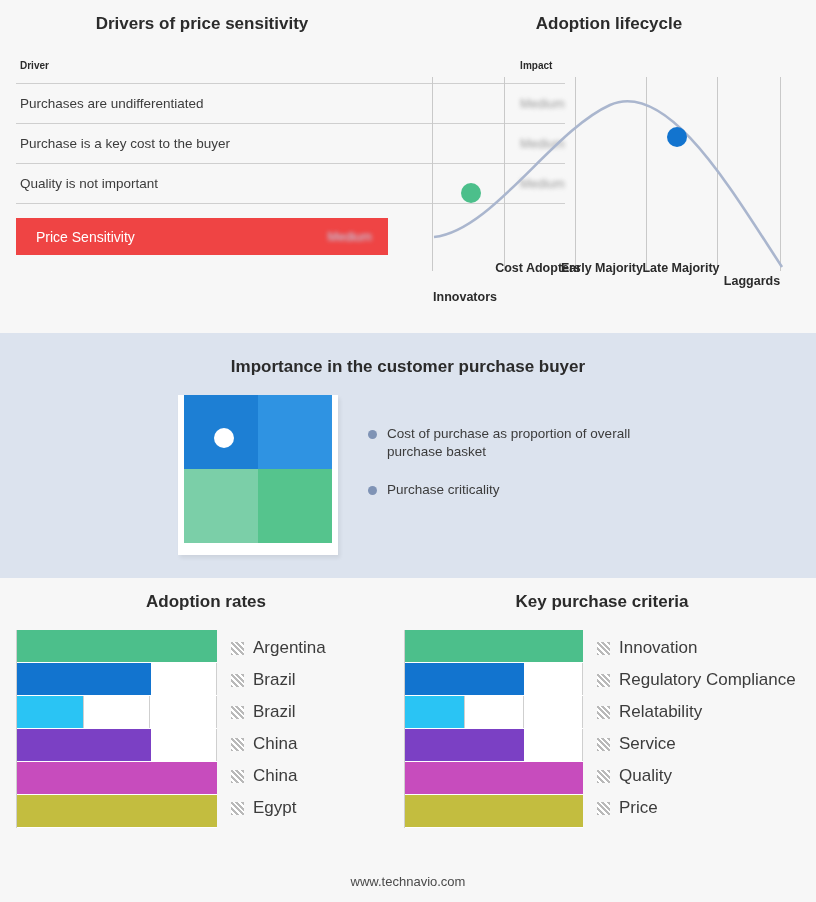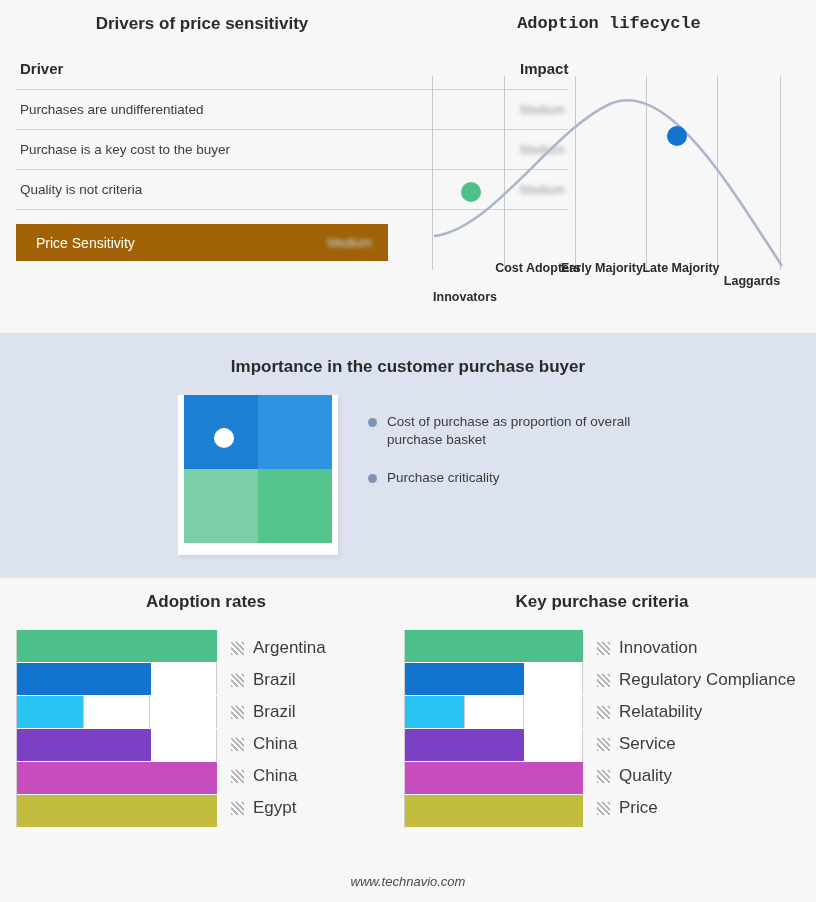--- a/index.html
+++ b/index.html
@@ -51,21 +51,21 @@
   
   #drivers {
     position: absolute;
     left: 16px; top: 14px;
     width: 372px;
   }
   #drivers .panel-title { margin-bottom: 26px; }
   .tbl { width: 372px; border-collapse: collapse; }
   .tbl th {
     text-align: left;
-    font-size: 15px;
+    font-size: 10px;
     font-weight: bold;
     color: #2b2b2b;
     padding: 0 0 12px 4px;
     border-bottom: 1px solid #cfcfcf;
   }
   .tbl th.impact { text-align: left; padding-left: 290px; }
   .tbl td {
     font-size: 13.5px;
     padding: 12px 0 12px 4px;
     border-bottom: 1px solid #cfcfcf;
@@ -76,21 +76,21 @@
     text-align: left;
     padding-left: 290px;
     color: #9a9a9a;
     filter: blur(2.2px);
     font-size: 12.5px;
   }
   .sens-row {
     margin-top: 14px;
     width: 372px;
     height: 37px;
-    background: #a16207;
+    background: #ef4444;
     display: flex;
     align-items: center;
   }
   .sens-row .lbl {
     color: #ffffff;
     font-size: 14px;
     padding-left: 20px;
     flex: 1;
   }
   .sens-row .val {
@@ -100,21 +100,21 @@
     filter: blur(2.2px);
   }
 
   
   #lifecycle {
     position: absolute;
     left: 418px; top: 14px;
     width: 382px;
     height: 300px;
   }
-  #lifecycle .panel-title { margin-bottom: 1px; font-family: Liberation Mono, monospace; }
+  #lifecycle .panel-title { margin-bottom: 1px; }
   .life-plot {
     position: relative;
     left: 14px;
     width: 352px;
     height: 232px;
   }
   .life-plot .vline {
     position: absolute;
     top: 42px;
     width: 1px;
@@ -175,20 +175,21 @@
   }
   .legend {
     position: absolute;
     left: 368px; top: 80px;
     width: 300px;
   }
   .legend-item {
     display: flex;
     align-items: flex-start;
     margin-bottom: 20px;
+    margin-top: 12px;
   }
   .legend-bullet {
     width: 9px; height: 9px;
     border-radius: 50%;
     background: #7f93b5;
     margin: 5px 10px 0 0;
     flex: 0 0 auto;
   }
   .legend-text {
     font-size: 13.5px;
@@ -254,21 +255,20 @@
   }
 
   
   #footer {
     position: absolute;
     left: 0; top: 874px;
     width: 816px;
     text-align: center;
     font-size: 13px;
     color: #4a4a4a;
-    font-style: italic;
   }
 </style>
 </head>
 <body>
 
 <div class="board">
 
   <div class="band-top"></div>
   <div class="band-mid"></div>
   <div class="band-bot"></div>
@@ -285,21 +285,21 @@
       <tbody>
         <tr>
           <td>Purchases are undifferentiated</td>
           <td class="val">Medium</td>
         </tr>
         <tr>
           <td>Purchase is a key cost to the buyer</td>
           <td class="val">Medium</td>
         </tr>
         <tr>
-          <td>Quality is not criteria</td>
+          <td>Quality is not important</td>
           <td class="val">Medium</td>
         </tr>
       </tbody>
     </table>
     <div class="sens-row">
       <div class="lbl">Price Sensitivity</div>
       <div class="val">Medium</div>
     </div>
   </div>
 

